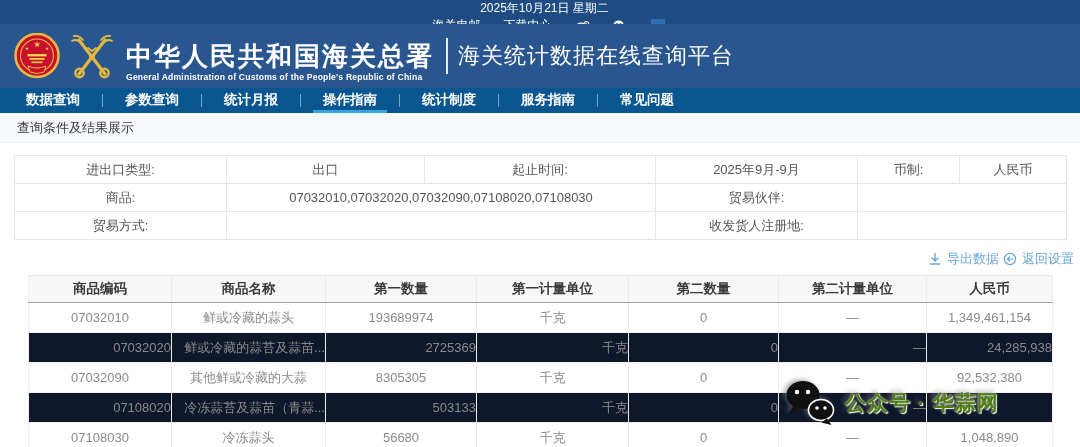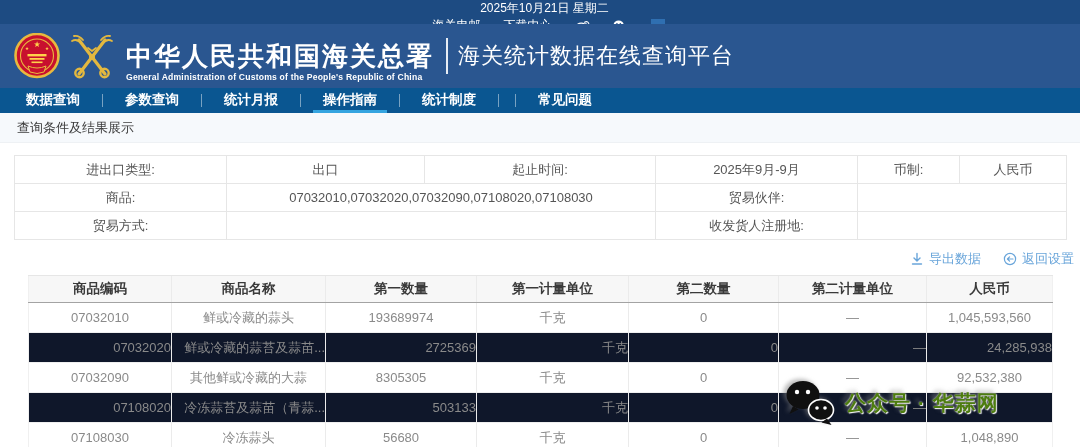--- a/index.html
+++ b/index.html
@@ -34,21 +34,21 @@
 
   
   .crumb { height:30px; background:#f6f9fc; line-height:30px; padding-left:17px; font-size:13px; color:#3c3c3c; border-bottom:1px solid #eef1f4; }
 
   
   .qwrap { margin:12px 14px 0 14px; }
   table.qtable { width:1052px; border-collapse:collapse; table-layout:fixed; }
   table.qtable td { border:1px solid #e6e6e6; height:28px; text-align:center; font-size:13px; color:#555; background:#fff; overflow:hidden; white-space:nowrap; }
 
   
-  .actions { display:flex; justify-content:flex-end; align-items:center; gap:22px; margin:10px 6px 0 0; height:18px; }
+  .actions { display:flex; justify-content:flex-end; align-items:center; gap:4px; margin:10px 6px 0 0; height:18px; }
   .action-link { display:inline-flex; align-items:center; gap:5px; color:#69a5da; font-size:13px; cursor:pointer; text-decoration:none; }
 
   
   .rwrap { margin:7px 28px 0 28px; }
   table.rtable { width:1024px; border-collapse:collapse; table-layout:fixed; }
   table.rtable th { height:27px; background:#f7f7f7; border-top:1px solid #e6e6e6; border-bottom:1px solid #a3a3a3; font-size:13.5px; font-weight:700; color:#3a3a3a; text-align:center; }
   table.rtable td { height:30px; font-size:13px; color:#8a8a8a; text-align:center; border-bottom:1px solid #efefef; overflow:hidden; white-space:nowrap; }
   table.rtable th + th, table.rtable td + td { border-left:1px solid #ebebeb; }
   table.rtable tr.stripe td { background:#0f172a;text-align:right; }
   table.rtable { border-left:1px solid #f0f0f0; border-right:1px solid #f0f0f0; }
@@ -131,20 +131,21 @@
     <span class="nav-item">数据查询</span>
     <span class="nav-sep"></span>
     <span class="nav-item">参数查询</span>
     <span class="nav-sep"></span>
     <span class="nav-item">统计月报</span>
     <span class="nav-sep"></span>
     <span class="nav-item active">操作指南</span>
     <span class="nav-sep"></span>
     <span class="nav-item">统计制度</span>
     <span class="nav-sep"></span>
+    <span class="nav-item">服务指南</span>
     <span class="nav-sep"></span>
     <span class="nav-item">常见问题</span>
   </div>
 
   <div class="crumb">查询条件及结果展示</div>
 
   <div class="qwrap">
     <table class="qtable">
       <colgroup>
           <col style="width:212px">
@@ -216,21 +217,21 @@
         <th>第二计量单位</th>
         <th>人民币</th>
       </tr>
       <tr>
         <td>07032010</td>
         <td>鲜或冷藏的蒜头</td>
         <td>193689974</td>
         <td>千克</td>
         <td>0</td>
         <td>—</td>
-        <td>1,045,593,560</td>
+        <td>1,349,461,154</td>
       </tr>
       <tr class="stripe">
         <td>07032020</td>
         <td>鲜或冷藏的蒜苔及蒜苗...</td>
         <td>2725369</td>
         <td>千克</td>
         <td>0</td>
         <td>—</td>
         <td>24,285,938</td>
       </tr>

